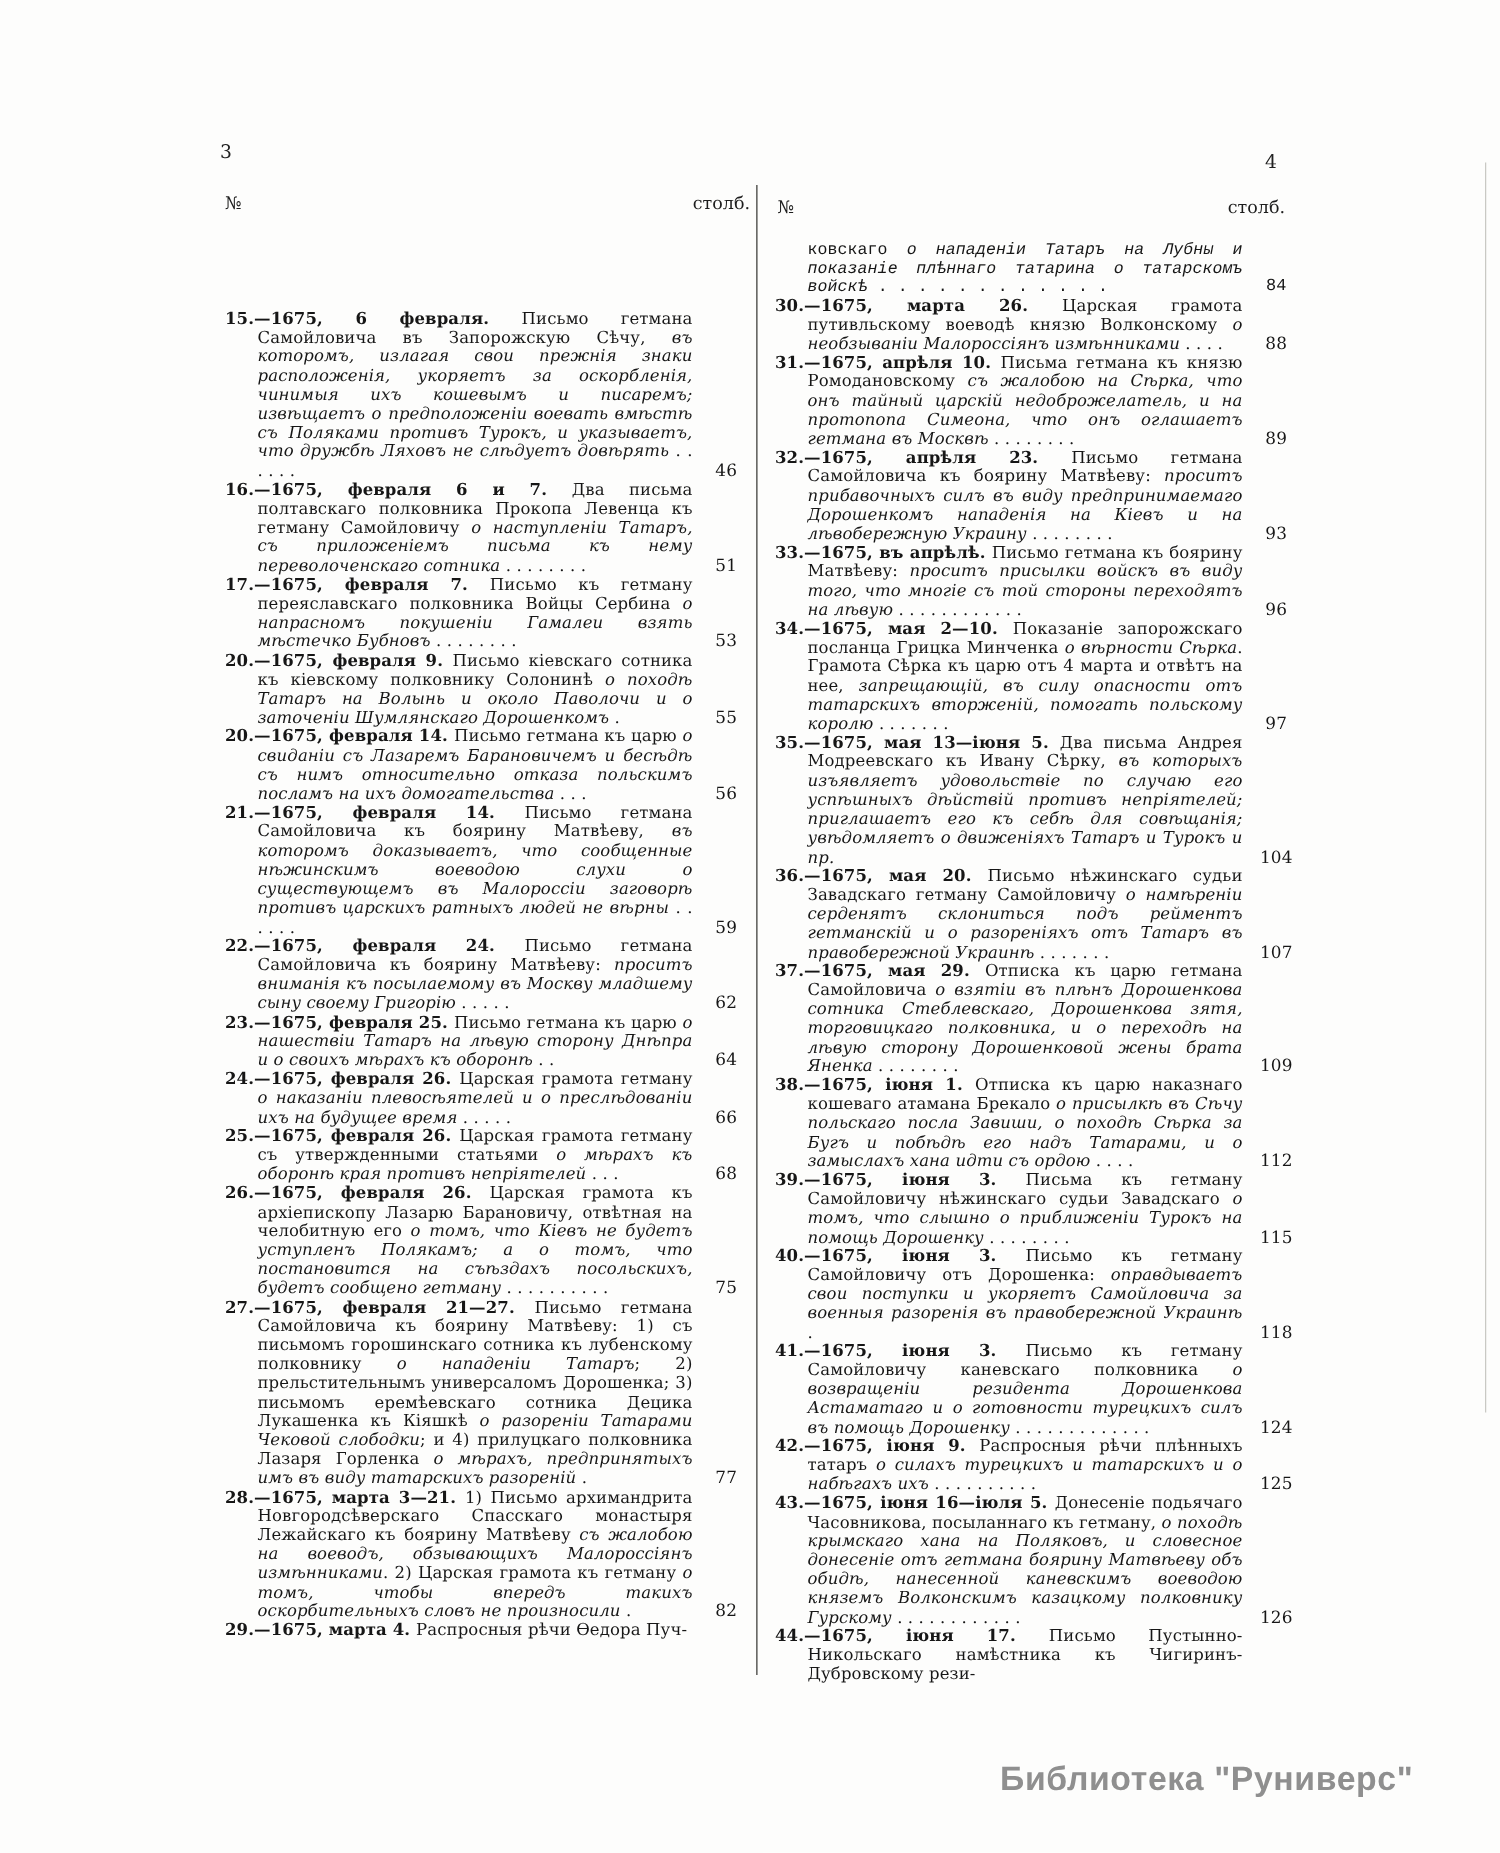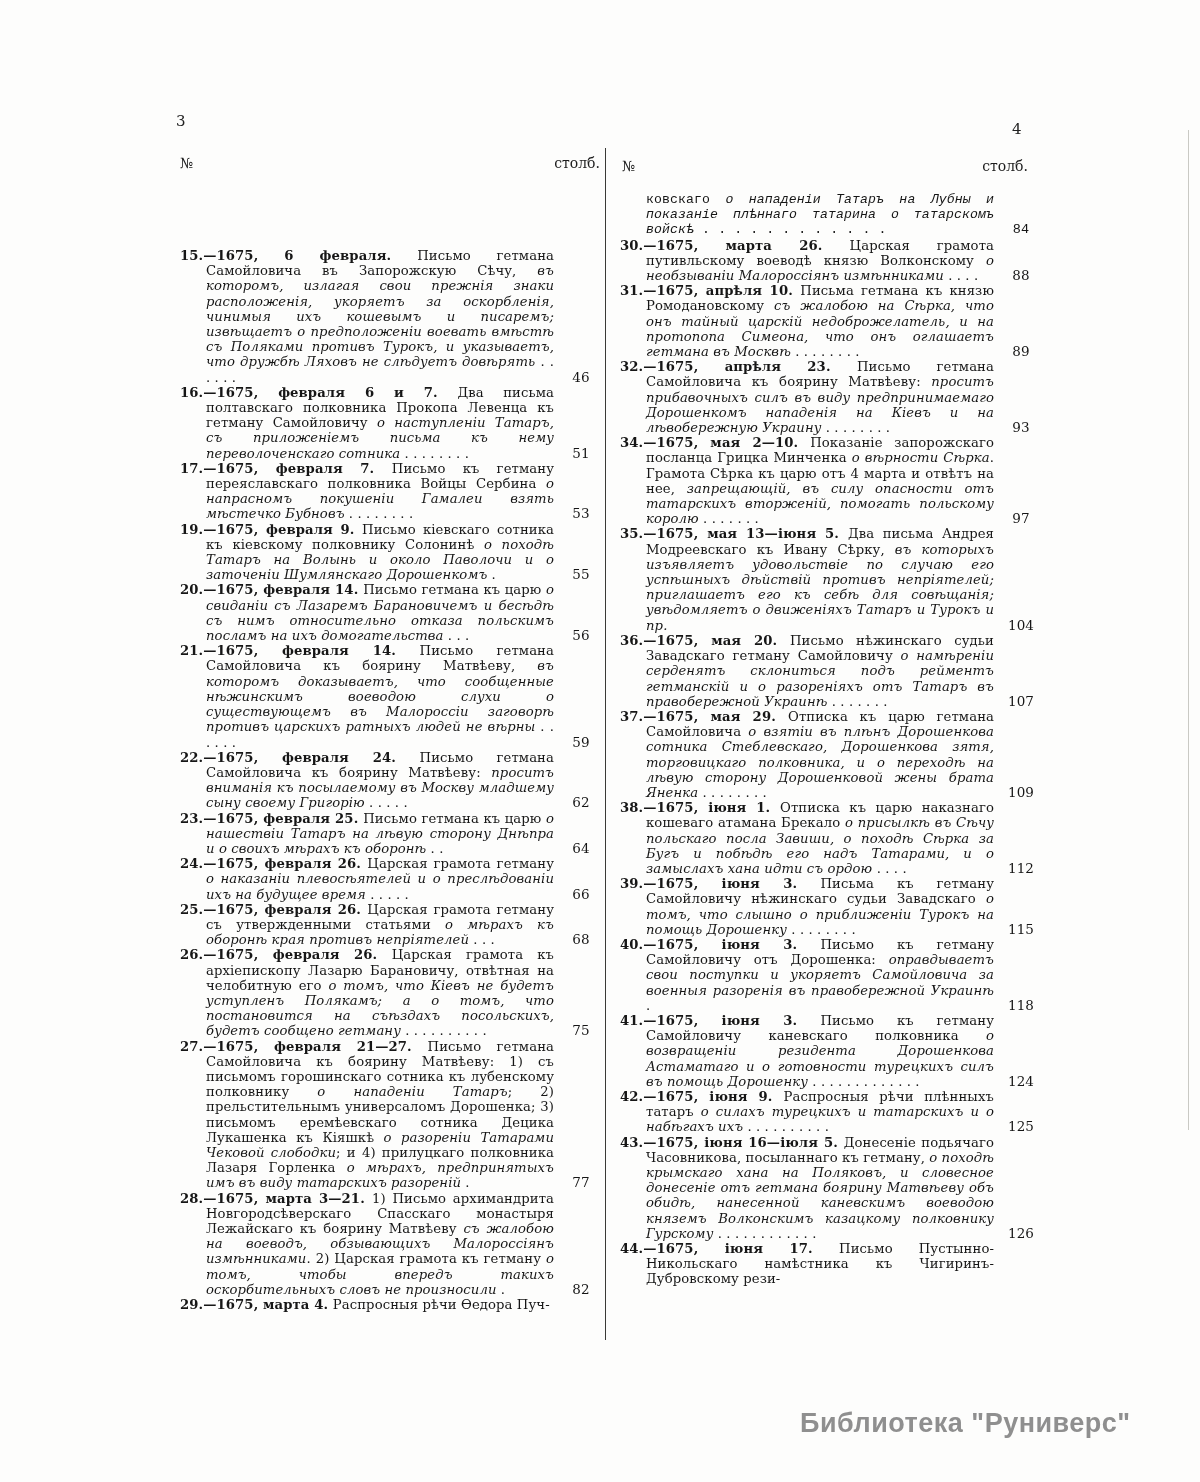--- a/index.html
+++ b/index.html
@@ -71,37 +71,38 @@
   <div class="colhdr hdr-no-right">№</div>
   <div class="colhdr hdr-stolb-right">столб.</div>
 
   <div class="divider"></div>
   <div class="scan-edge"></div>
 
   <div class="col col-left" id="col-left">
       <div class="entry"><span class="t bd">15.—1675, 6 февраля. </span><span class="t">Письмо гетмана Самойловича въ Запорожскую Сѣчу, </span><span class="t it">въ которомъ, излагая свои прежнія знаки расположенія, укоряетъ за оскорбленія, чинимыя ихъ кошевымъ и писаремъ; извѣщаетъ о предположеніи воевать вмѣстѣ съ Поляками противъ Турокъ, и указываетъ, что дружбѣ Ляховъ не слѣдуетъ довѣрять</span><span class="t"> . . . . . .</span><span class="colnum">46</span></div>
       <div class="entry"><span class="t bd">16.—1675, февраля 6 и 7. </span><span class="t">Два письма полтавскаго полковника Прокопа Левенца къ гетману Самойловичу </span><span class="t it">о наступленіи Татаръ, съ приложеніемъ письма къ нему переволоченскаго сотника</span><span class="t"> . . . . . . . .</span><span class="colnum">51</span></div>
       <div class="entry"><span class="t bd">17.—1675, февраля 7. </span><span class="t">Письмо къ гетману переяславскаго полковника Войцы Сербина </span><span class="t it">о напрасномъ покушеніи Гамалеи взять мѣстечко Бубновъ</span><span class="t"> . . . . . . . .</span><span class="colnum">53</span></div>
-      <div class="entry"><span class="t bd">19.—1675, февраля 9. </span><span class="t">Письмо кіевскаго сотника къ кіевскому полковнику Солонинѣ </span><span class="t it">о походѣ Татаръ на Волынь и около Паволочи и о заточеніи Шумлянскаго Дорошенкомъ</span><span class="t"> .</span><span class="colnum">55</span></div>
+      <div class="entry"><span class="t bd">20.—1675, февраля 9. </span><span class="t">Письмо кіевскаго сотника къ кіевскому полковнику Солонинѣ </span><span class="t it">о походѣ Татаръ на Волынь и около Паволочи и о заточеніи Шумлянскаго Дорошенкомъ</span><span class="t"> .</span><span class="colnum">55</span></div>
       <div class="entry"><span class="t bd">20.—1675, февраля 14. </span><span class="t">Письмо гетмана къ царю </span><span class="t it">о свиданіи съ Лазаремъ Барановичемъ и бесѣдѣ съ нимъ относительно отказа польскимъ посламъ на ихъ домогательства</span><span class="t"> . . .</span><span class="colnum">56</span></div>
       <div class="entry"><span class="t bd">21.—1675, февраля 14. </span><span class="t">Письмо гетмана Самойловича къ боярину Матвѣеву, </span><span class="t it">въ которомъ доказываетъ, что сообщенные нѣжинскимъ воеводою слухи о существующемъ въ Малороссіи заговорѣ противъ царскихъ ратныхъ людей не вѣрны</span><span class="t"> . . . . . .</span><span class="colnum">59</span></div>
       <div class="entry"><span class="t bd">22.—1675, февраля 24. </span><span class="t">Письмо гетмана Самойловича къ боярину Матвѣеву: </span><span class="t it">проситъ вниманія къ посылаемому въ Москву младшему сыну своему Григорію</span><span class="t"> . . . . .</span><span class="colnum">62</span></div>
       <div class="entry"><span class="t bd">23.—1675, февраля 25. </span><span class="t">Письмо гетмана къ царю </span><span class="t it">о нашествіи Татаръ на лѣвую сторону Днѣпра и о своихъ мѣрахъ къ оборонѣ</span><span class="t"> . .</span><span class="colnum">64</span></div>
       <div class="entry"><span class="t bd">24.—1675, февраля 26. </span><span class="t">Царская грамота гетману </span><span class="t it">о наказаніи плевосѣятелей и о преслѣдованіи ихъ на будущее время</span><span class="t"> . . . . .</span><span class="colnum">66</span></div>
       <div class="entry"><span class="t bd">25.—1675, февраля 26. </span><span class="t">Царская грамота гетману съ утвержденными статьями </span><span class="t it">о мѣрахъ къ оборонѣ края противъ непріятелей</span><span class="t"> . . .</span><span class="colnum">68</span></div>
       <div class="entry"><span class="t bd">26.—1675, февраля 26. </span><span class="t">Царская грамота къ архіепископу Лазарю Барановичу, отвѣтная на челобитную его </span><span class="t it">о томъ, что Кіевъ не будетъ уступленъ Полякамъ; а о томъ, что постановится на съѣздахъ посольскихъ, будетъ сообщено гетману</span><span class="t"> . . . . . . . . . .</span><span class="colnum">75</span></div>
       <div class="entry"><span class="t bd">27.—1675, февраля 21—27. </span><span class="t">Письмо гетмана Самойловича къ боярину Матвѣеву: 1) съ письмомъ горошинскаго сотника къ лубенскому полковнику </span><span class="t it">о нападеніи Татаръ</span><span class="t">; 2) прельстительнымъ универсаломъ Дорошенка; 3) письмомъ еремѣевскаго сотника Децика Лукашенка къ Кіяшкѣ </span><span class="t it">о разореніи Татарами Чековой слободки</span><span class="t">; и 4) прилуцкаго полковника Лазаря Горленка </span><span class="t it">о мѣрахъ, предпринятыхъ имъ въ виду татарскихъ разореній</span><span class="t"> .</span><span class="colnum">77</span></div>
       <div class="entry"><span class="t bd">28.—1675, марта 3—21. </span><span class="t">1) Письмо архимандрита Новгородсѣверскаго Спасскаго монастыря Лежайскаго къ боярину Матвѣеву </span><span class="t it">съ жалобою на воеводъ, обзывающихъ Малороссіянъ измѣнниками</span><span class="t">. 2) Царская грамота къ гетману </span><span class="t it">о томъ, чтобы впередъ такихъ оскорбительныхъ словъ не произносили</span><span class="t"> .</span><span class="colnum">82</span></div>
       <div class="entry"><span class="t bd">29.—1675, марта 4. </span><span class="t">Распросныя рѣчи Ѳедора Пуч-</span></div>
     </div>
   <div class="col col-right" id="col-right">
       <div class="entry cont"><span class="t">ковскаго </span><span class="t it">о нападеніи Татаръ на Лубны и показаніе плѣннаго татарина о татарскомъ войскѣ</span><span class="t"> . . . . . . . . . . . .</span><span class="colnum">84</span></div>
       <div class="entry"><span class="t bd">30.—1675, марта 26. </span><span class="t">Царская грамота путивльскому воеводѣ князю Волконскому </span><span class="t it">о необзываніи Малороссіянъ измѣнниками</span><span class="t"> . . . .</span><span class="colnum">88</span></div>
       <div class="entry"><span class="t bd">31.—1675, апрѣля 10. </span><span class="t">Письма гетмана къ князю Ромодановскому </span><span class="t it">съ жалобою на Сѣрка, что онъ тайный царскій недоброжелатель, и на протопопа Симеона, что онъ оглашаетъ гетмана въ Москвѣ</span><span class="t"> . . . . . . . .</span><span class="colnum">89</span></div>
       <div class="entry"><span class="t bd">32.—1675, апрѣля 23. </span><span class="t">Письмо гетмана Самойловича къ боярину Матвѣеву: </span><span class="t it">проситъ прибавочныхъ силъ въ виду предпринимаемаго Дорошенкомъ нападенія на Кіевъ и на лѣвобережную Украину</span><span class="t"> . . . . . . . .</span><span class="colnum">93</span></div>
+      <div class="entry"><span class="t bd">33.—1675, въ апрѣлѣ. </span><span class="t">Письмо гетмана къ боярину Матвѣеву: </span><span class="t it">проситъ присылки войскъ въ виду того, что многіе съ той стороны переходятъ на лѣвую</span><span class="t"> . . . . . . . . . . . .</span><span class="colnum">96</span></div>
       <div class="entry"><span class="t bd">34.—1675, мая 2—10. </span><span class="t">Показаніе запорожскаго посланца Грицка Минченка </span><span class="t it">о вѣрности Сѣрка</span><span class="t">. Грамота Сѣрка къ царю отъ 4 марта и отвѣтъ на нее, </span><span class="t it">запрещающій, въ силу опасности отъ татарскихъ вторженій, помогать польскому королю</span><span class="t"> . . . . . . .</span><span class="colnum">97</span></div>
       <div class="entry"><span class="t bd">35.—1675, мая 13—іюня 5. </span><span class="t">Два письма Андрея Модреевскаго къ Ивану Сѣрку, </span><span class="t it">въ которыхъ изъявляетъ удовольствіе по случаю его успѣшныхъ дѣйствій противъ непріятелей; приглашаетъ его къ себѣ для совѣщанія; увѣдомляетъ о движеніяхъ Татаръ и Турокъ и пр.</span><span class="colnum">104</span></div>
       <div class="entry"><span class="t bd">36.—1675, мая 20. </span><span class="t">Письмо нѣжинскаго судьи Завадскаго гетману Самойловичу </span><span class="t it">о намѣреніи серденятъ склониться подъ рейментъ гетманскій и о разореніяхъ отъ Татаръ въ правобережной Украинѣ</span><span class="t"> . . . . . . .</span><span class="colnum">107</span></div>
       <div class="entry"><span class="t bd">37.—1675, мая 29. </span><span class="t">Отписка къ царю гетмана Самойловича </span><span class="t it">о взятіи въ плѣнъ Дорошенкова сотника Стеблевскаго, Дорошенкова зятя, торговицкаго полковника, и о переходѣ на лѣвую сторону Дорошенковой жены брата Яненка</span><span class="t"> . . . . . . . .</span><span class="colnum">109</span></div>
       <div class="entry"><span class="t bd">38.—1675, іюня 1. </span><span class="t">Отписка къ царю наказнаго кошеваго атамана Брекало </span><span class="t it">о присылкѣ въ Сѣчу польскаго посла Завиши, о походѣ Сѣрка за Бугъ и побѣдѣ его надъ Татарами, и о замыслахъ хана идти съ ордою</span><span class="t"> . . . .</span><span class="colnum">112</span></div>
       <div class="entry"><span class="t bd">39.—1675, іюня 3. </span><span class="t">Письма къ гетману Самойловичу нѣжинскаго судьи Завадскаго </span><span class="t it">о томъ, что слышно о приближеніи Турокъ на помощь Дорошенку</span><span class="t"> . . . . . . . .</span><span class="colnum">115</span></div>
       <div class="entry"><span class="t bd">40.—1675, іюня 3. </span><span class="t">Письмо къ гетману Самойловичу отъ Дорошенка: </span><span class="t it">оправдываетъ свои поступки и укоряетъ Самойловича за военныя разоренія въ правобережной Украинѣ</span><span class="t"> .</span><span class="colnum">118</span></div>
       <div class="entry"><span class="t bd">41.—1675, іюня 3. </span><span class="t">Письмо къ гетману Самойловичу каневскаго полковника </span><span class="t it">о возвращеніи резидента Дорошенкова Астаматаго и о готовности турецкихъ силъ въ помощь Дорошенку</span><span class="t"> . . . . . . . . . . . . .</span><span class="colnum">124</span></div>
       <div class="entry"><span class="t bd">42.—1675, іюня 9. </span><span class="t">Распросныя рѣчи плѣнныхъ татаръ </span><span class="t it">о силахъ турецкихъ и татарскихъ и о набѣгахъ ихъ</span><span class="t"> . . . . . . . . . .</span><span class="colnum">125</span></div>
       <div class="entry"><span class="t bd">43.—1675, іюня 16—іюля 5. </span><span class="t">Донесеніе подьячаго Часовникова, посыланнаго къ гетману, </span><span class="t it">о походѣ крымскаго хана на Поляковъ, и словесное донесеніе отъ гетмана боярину Матвѣеву объ обидѣ, нанесенной каневскимъ воеводою княземъ Волконскимъ казацкому полковнику Гурскому</span><span class="t"> . . . . . . . . . . . .</span><span class="colnum">126</span></div>

